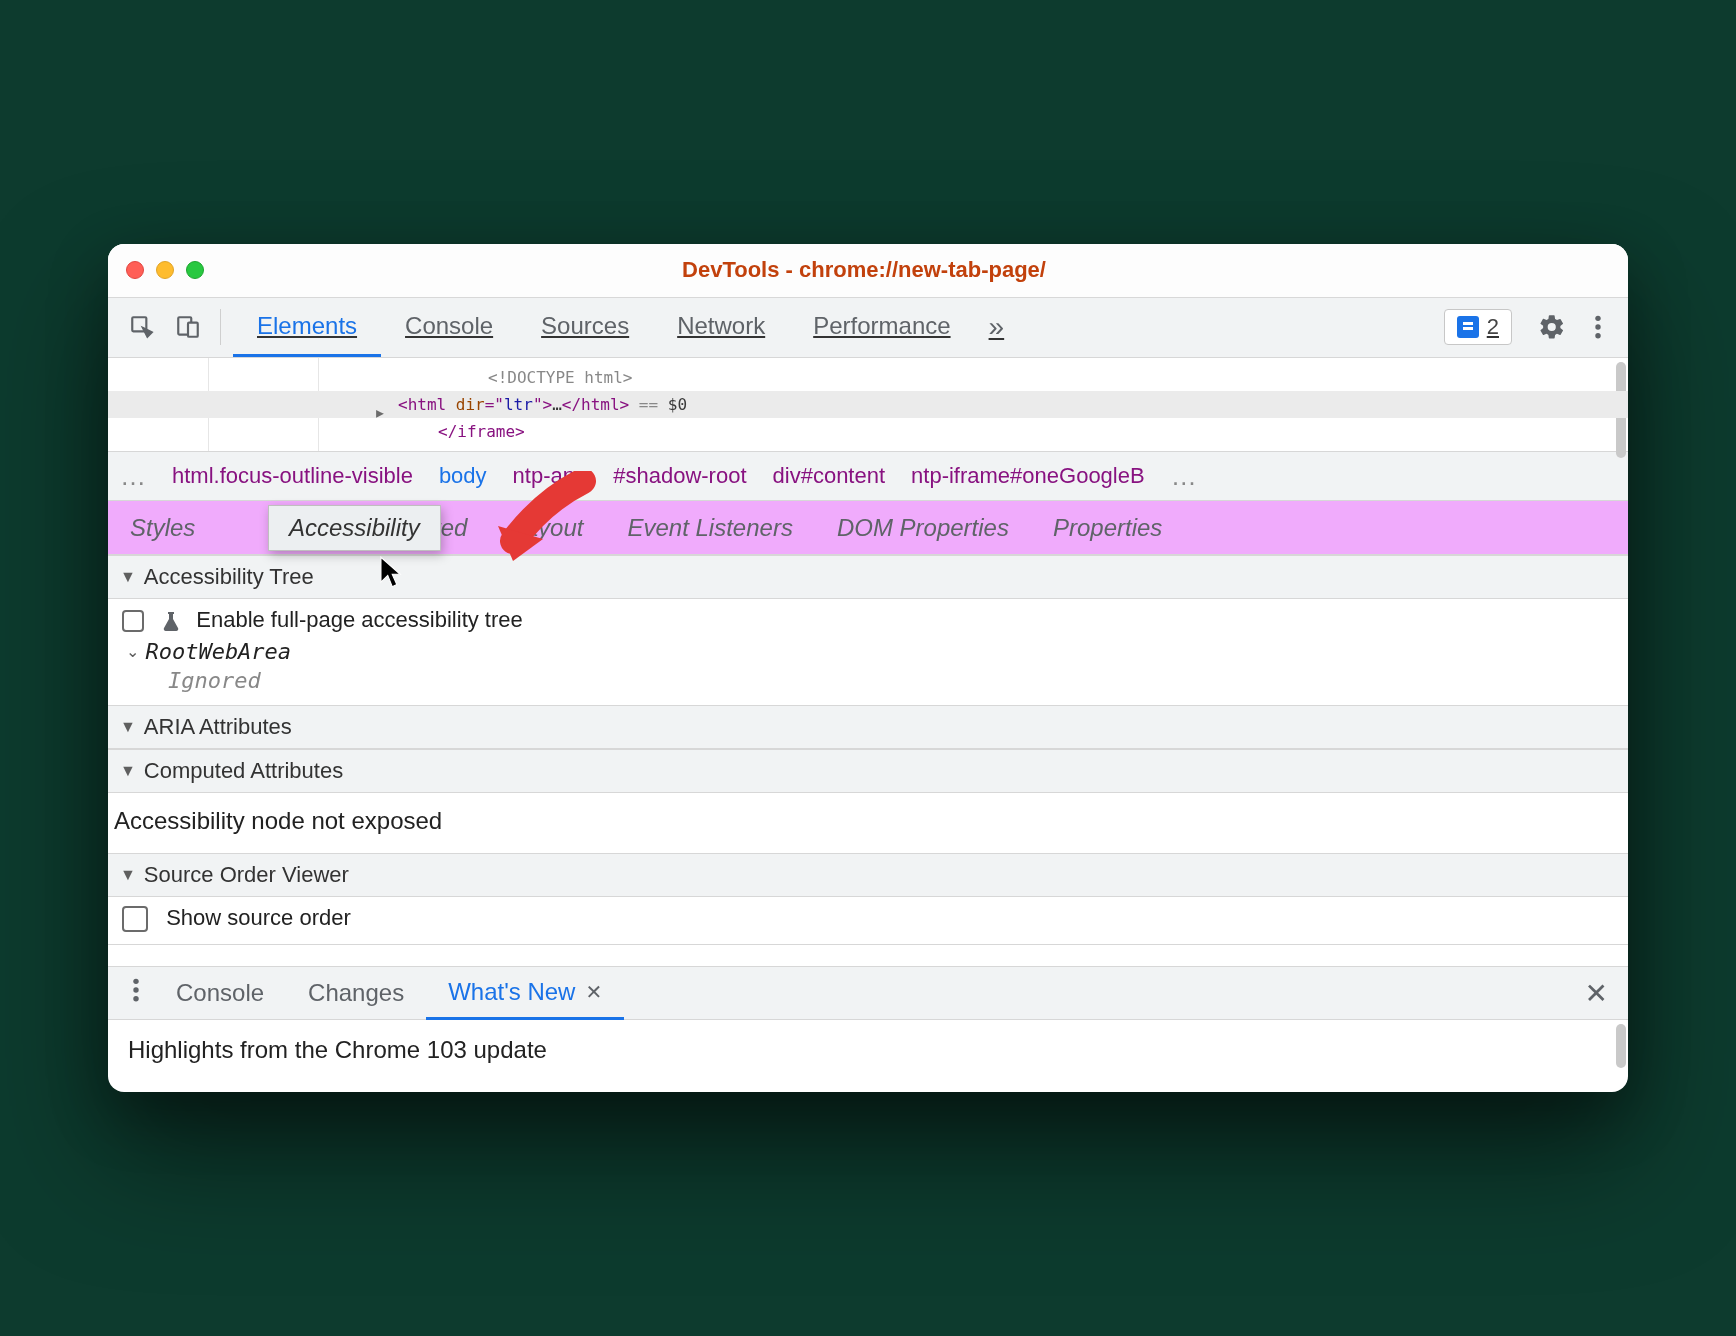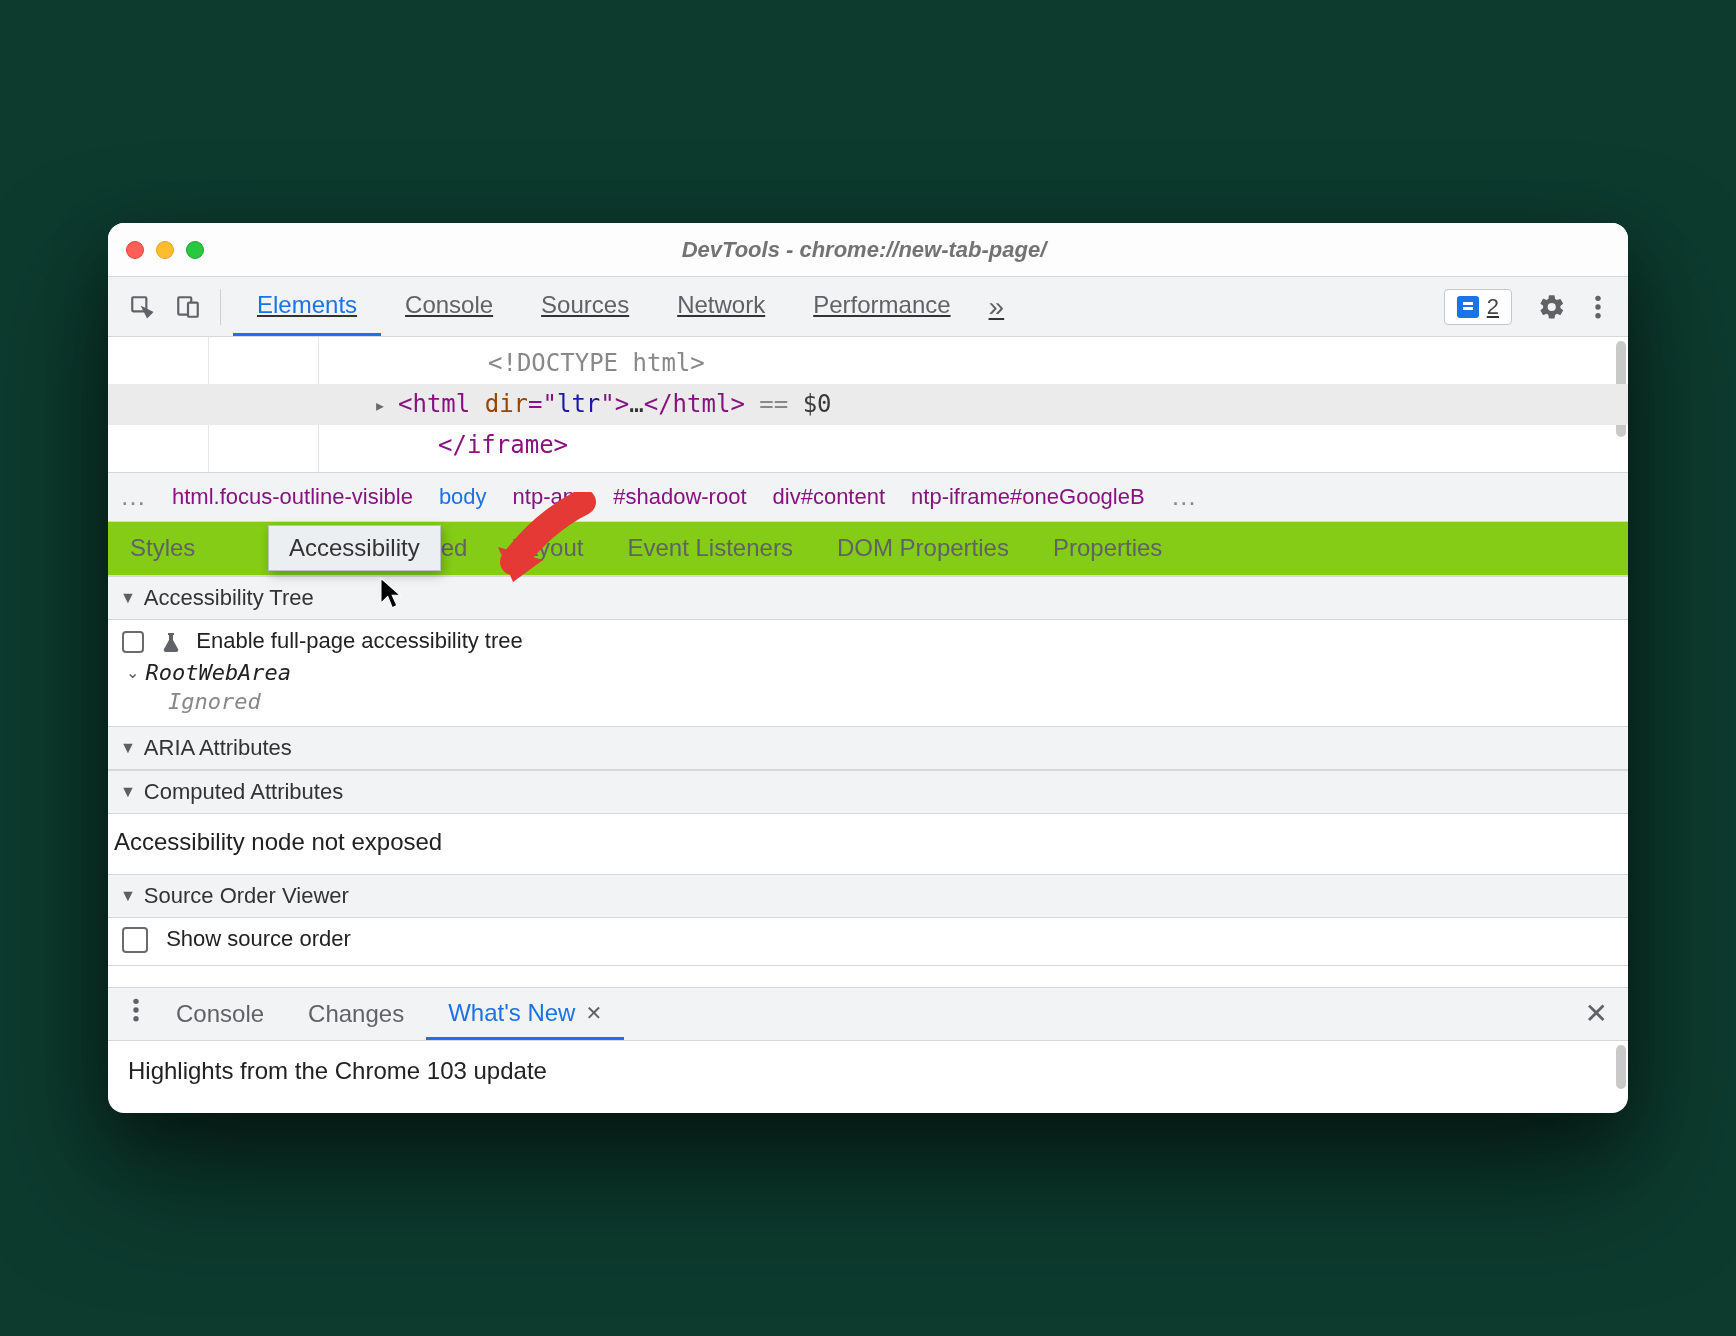--- a/index.html
+++ b/index.html
@@ -44,23 +44,22 @@
   }
   .tl-red { background:#ff5f57; border:1px solid #e24640;}
   .tl-yel { background:#febc2e; border:1px solid #e1a427;}
   .tl-grn { background:#28c840; border:1px solid #1da52f;}
   .titlebar .title {
     position:absolute;
     left:0; right:8px;
     text-align:center;
     font-size:22px;
     font-weight:600;
-    color:#737373;
+    color:#c2410c;
     pointer-events:none;
-    font-style:italic;
   }
   
   .toolbar {
     height: 60px;
     display:flex;
     align-items:center;
     border-bottom: 1px solid #d7d7d7;
     background:#f1f3f4;
     padding: 0 10px 0 14px;
     gap: 6px;
@@ -122,21 +121,21 @@
     position:absolute; left:10px; top:40px; color:#888; font-size:28px; letter-spacing:2px;
   }
   .gutter-line{
     position:absolute; left:100px; top:0; bottom:0; width:1px; background:#e6e6e6;
   }
   .gutter-line2{
     position:absolute; left:210px; top:0; bottom:0; width:1px; background:#e6e6e6;
   }
   .code {
     font-family: Menlo, Consolas, monospace;
-    font-size:24px;
+    font-size:16px;
     padding-left:290px;
     line-height:1.7;
     padding-top:6px;
     padding-bottom:6px;
   }
   .code .line{ white-space:pre; }
   .code .selected-line{
     background:#ebebeb;
     margin-left:-290px;
     padding-left:290px;
@@ -170,26 +169,27 @@
     font-size:22px;
     color:#888;
     gap:26px;
     overflow:hidden; white-space:nowrap;
   }
   .crumbs .dots{color:#888; font-size:26px;}
   .crumbs .c{ color:#881280;}
   
   .subtabs{
     border-bottom:1px solid #d7d7d7;
-    background:#84cc16;
+    background:#f0abfc;
     height:54px;
     display:flex; align-items:center;
     font-size:24px;
     color:#5f6368;
     position:relative;
+    font-style:italic;
   }
   .subtab{ padding:0 22px; height:100%; display:flex; align-items:center;}
   .subtab.dragged{
     position:absolute;
     left:160px;
     background:#eceff1;
     border:1px solid #bfbfbf;
     box-shadow:2px 4px 10px rgba(0,0,0,0.25);
     height:46px;
     z-index:5;

